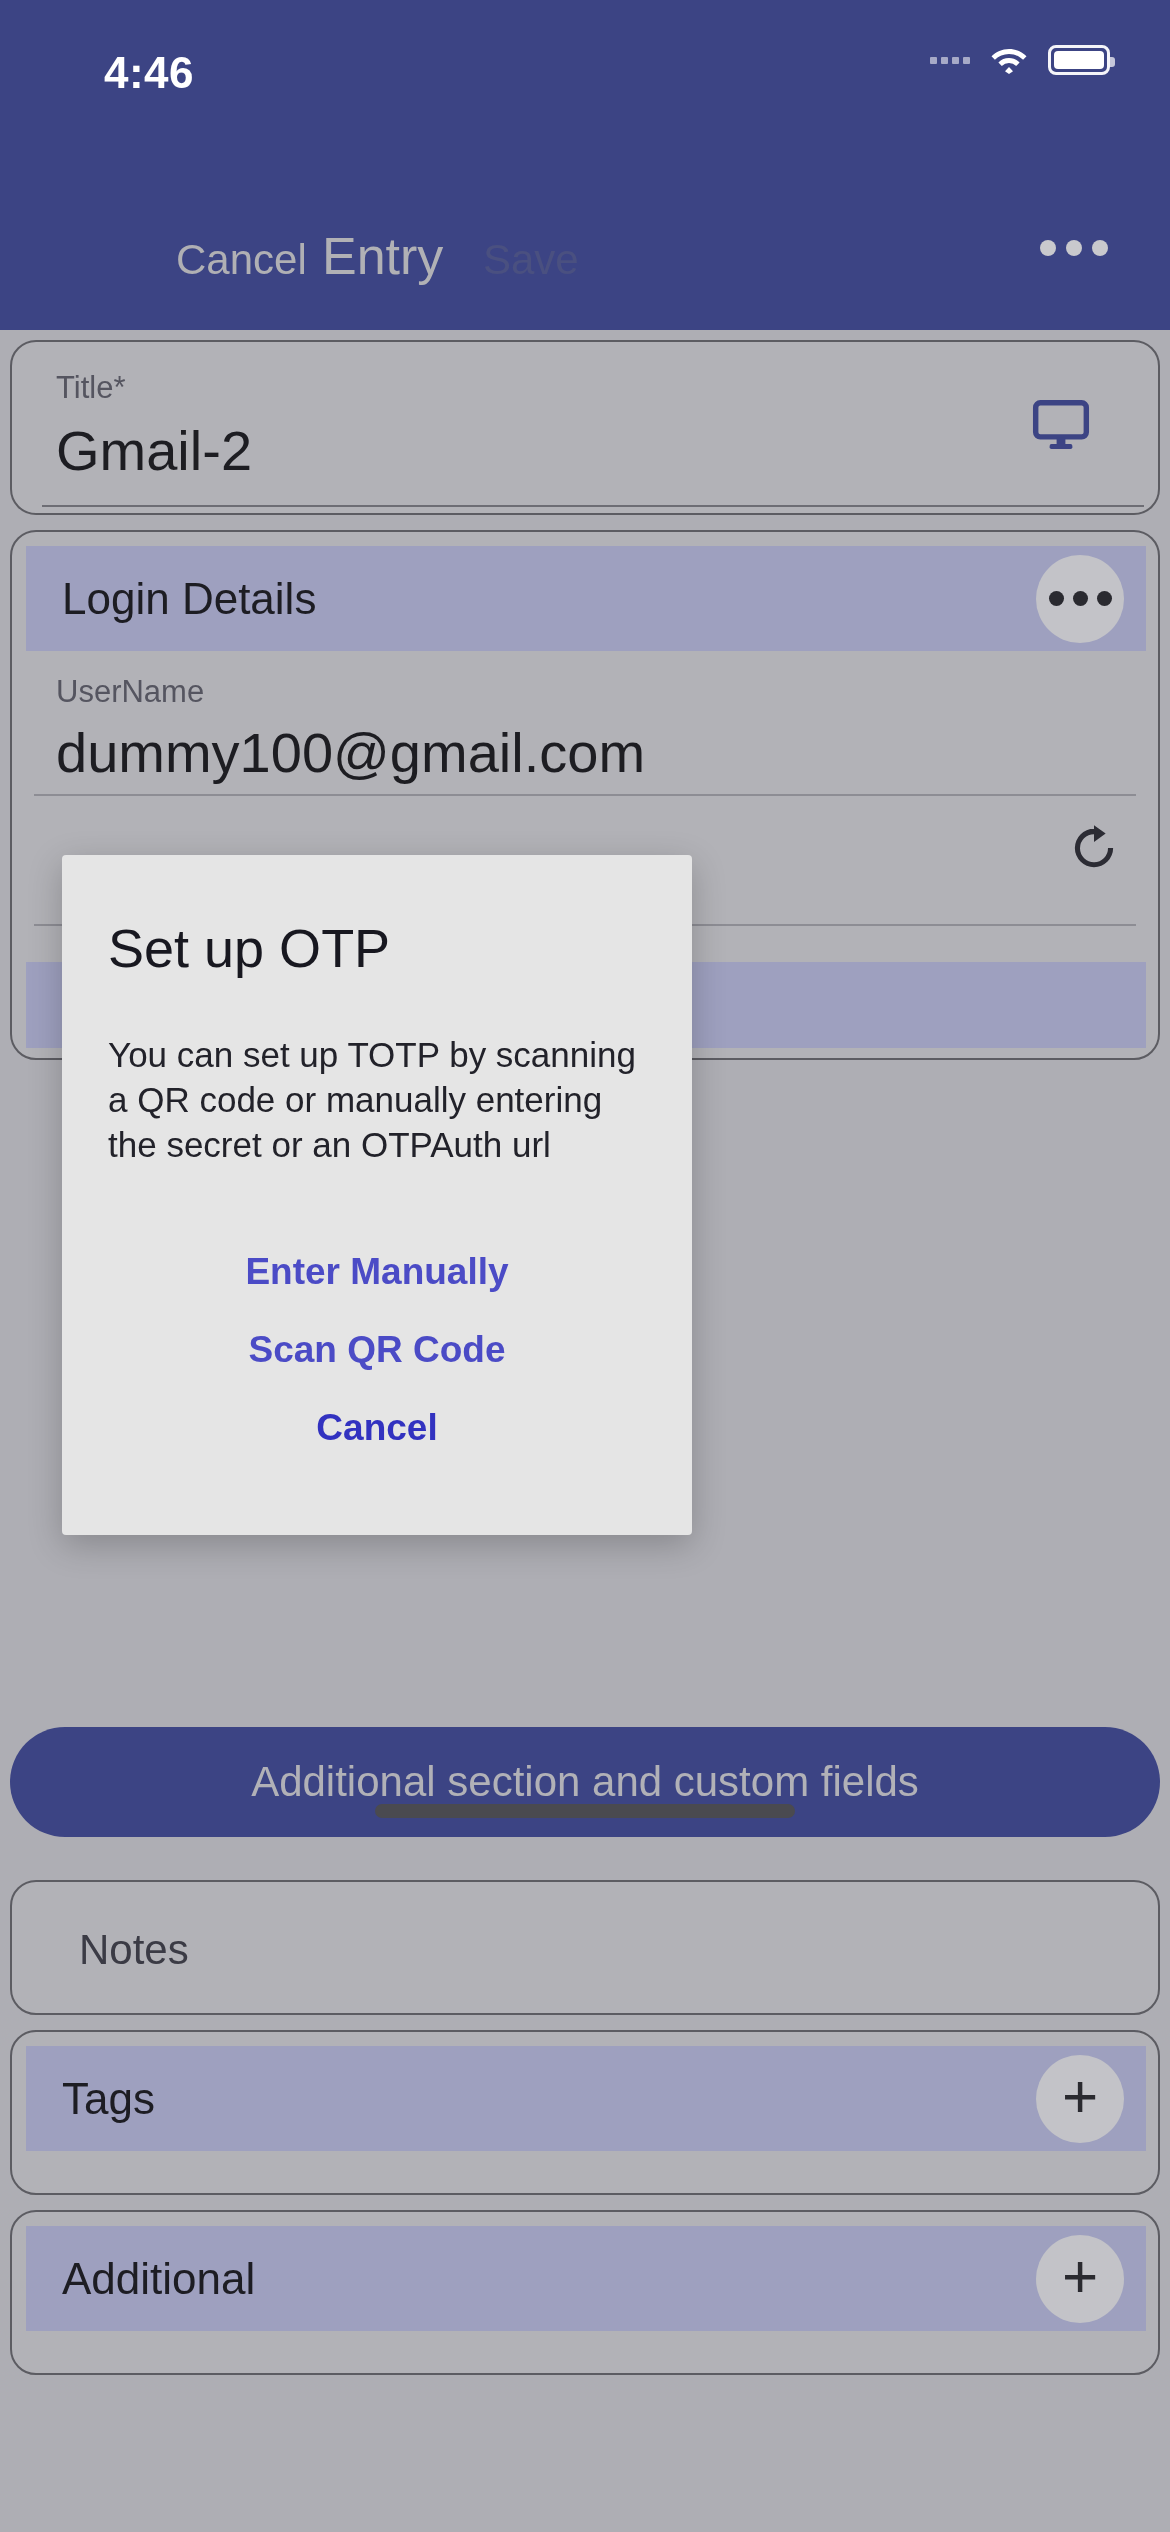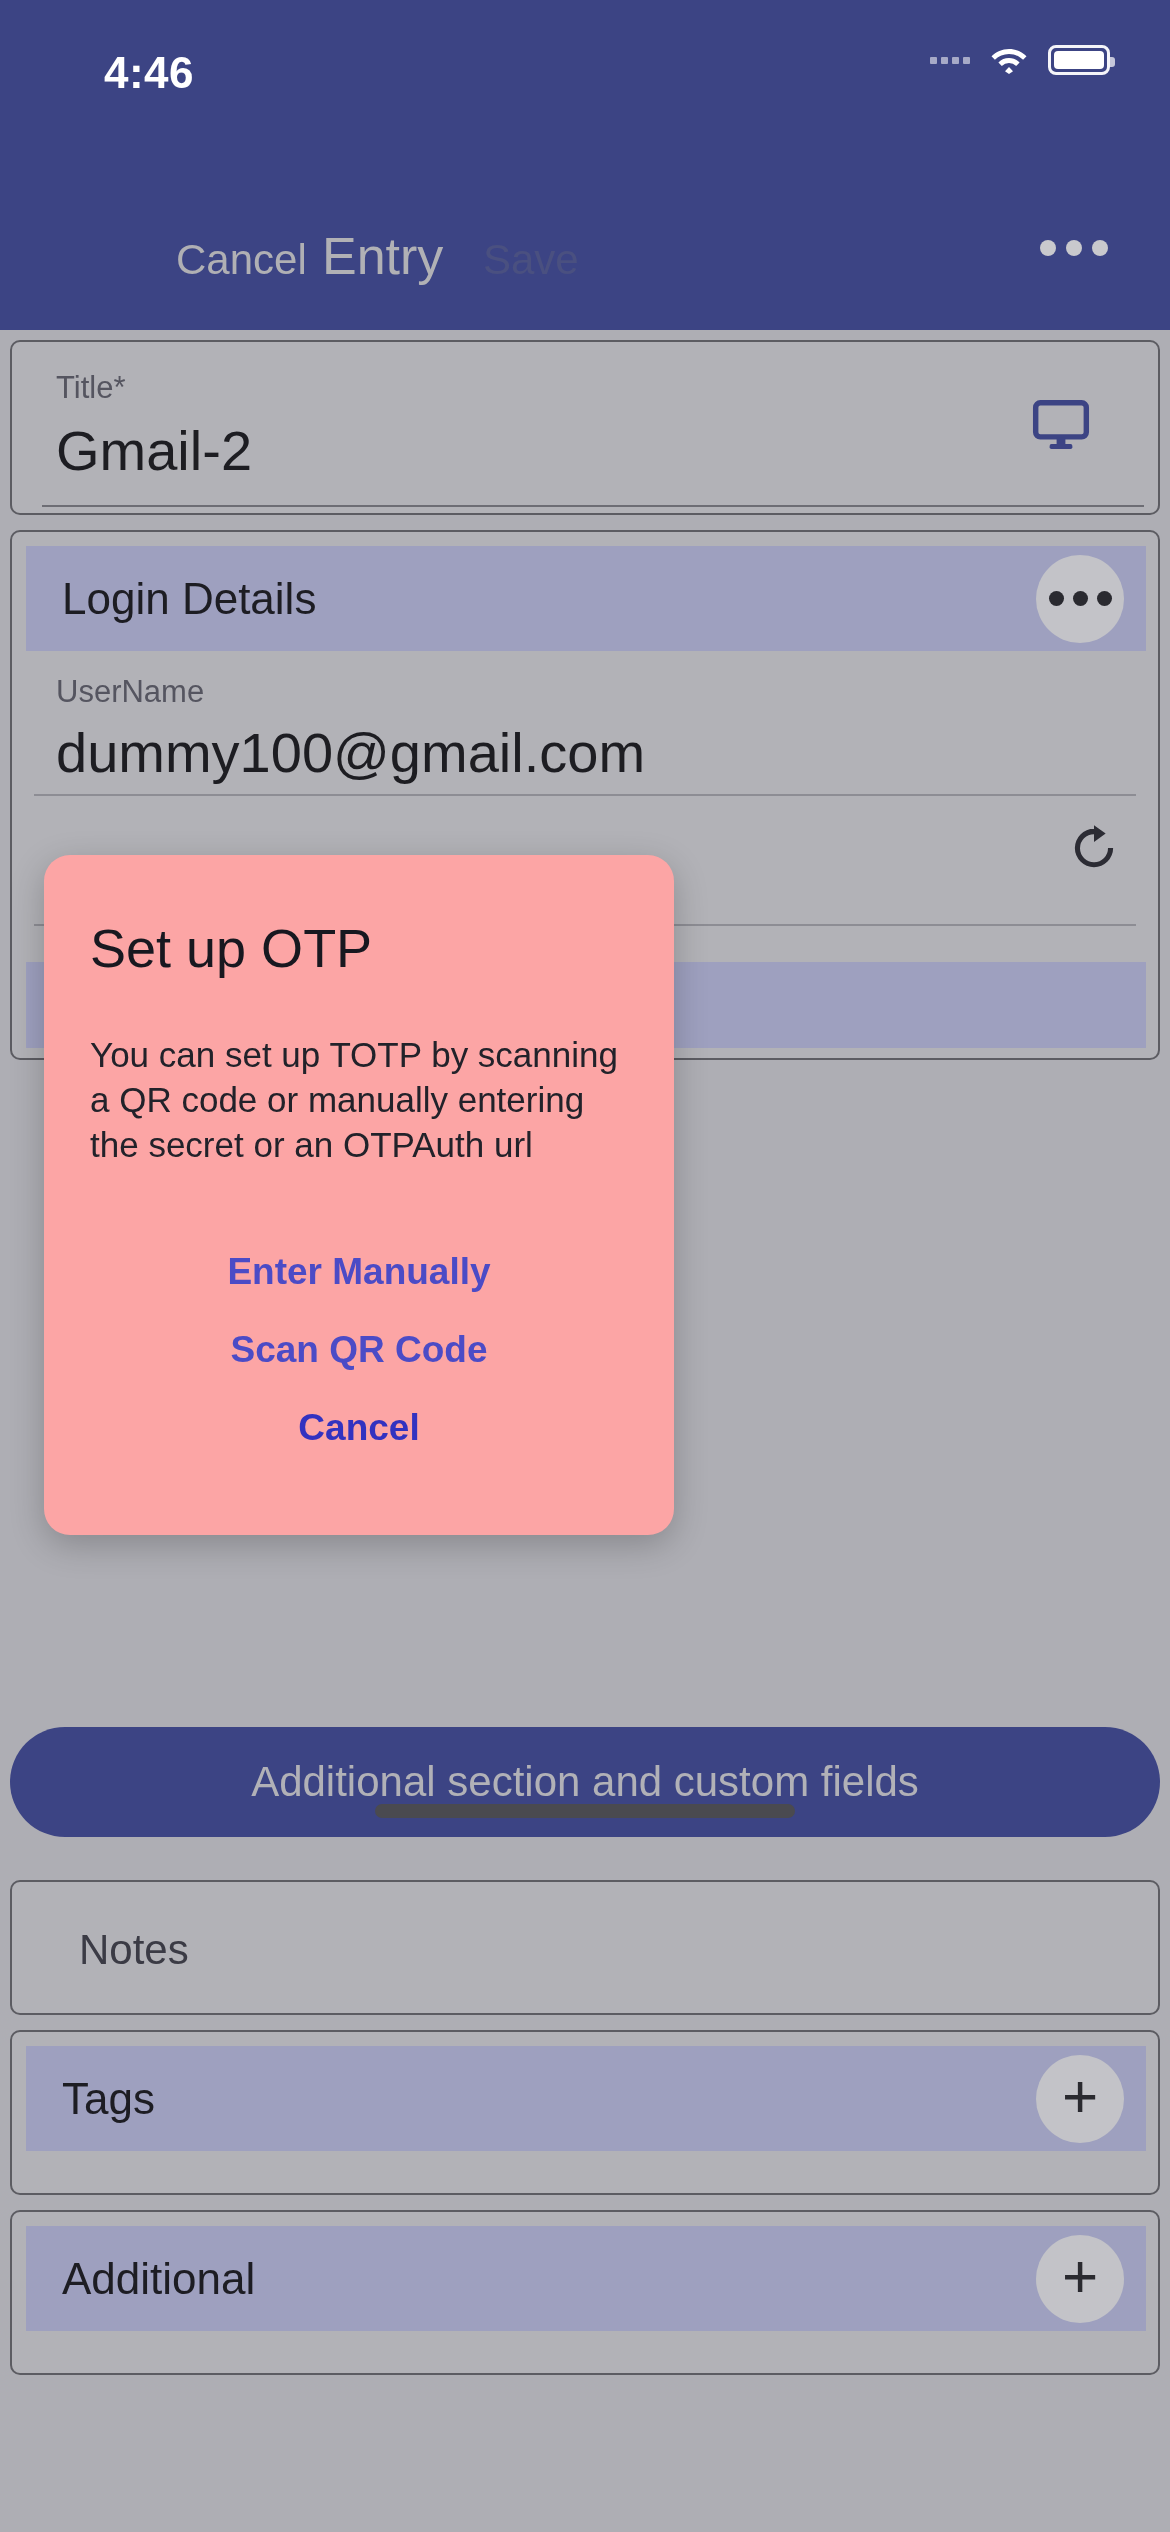--- a/index.html
+++ b/index.html
@@ -69,21 +69,21 @@
     position: absolute; right: 62px; top: 130px;
     display: flex; gap: 10px; align-items: center;
   }
   .nav-more i { display: block; width: 16px; height: 16px; border-radius: 50%; background: #c9c9cd; }
 
   
   .card {
     position: absolute; left: 10px; width: 1150px;
     background: #b2b2b7;
     border: 2px solid #5c5c62;
-    border-radius: 10px;
+    border-radius: 26px;
   }
   .card-title { top: 340px; height: 175px; }
   .card-login { top: 530px; height: 530px; overflow: hidden; }
   .card-notes  { top: 1880px; height: 135px; }
   .card-tags   { top: 2030px; height: 165px; }
   .card-attach { top: 2210px; height: 165px; }
 
   .field-label {
     position: absolute; font-size: 31px; color: #555560;
   }
@@ -141,24 +141,24 @@
     position: absolute; left: 10px; top: 1727px;
     width: 1150px; height: 110px;
     background: #3c4484;
     border-radius: 55px;
     display: flex; align-items: center; justify-content: center;
   }
   .big-btn span { font-size: 42px; color: #b1b1b7; }
 
   
   .dialog {
-    position: absolute; left: 44px; top: 855px;
+    position: absolute; left: 62px; top: 855px;
     width: 630px; height: 680px;
-    background: #fca5a5;
-    border-radius: 26px;
+    background: #e5e5e5;
+    border-radius: 4px;
     box-shadow: 0 10px 34px rgba(0,0,0,.22);
   }
   .dlg-title {
     position: absolute; left: 46px; top: 62px;
     font-size: 54px; color: #181820;
   }
   .dlg-body {
     position: absolute; left: 46px; top: 178px; width: 550px;
     font-size: 35px; line-height: 1.28; color: #22222a;
   }

